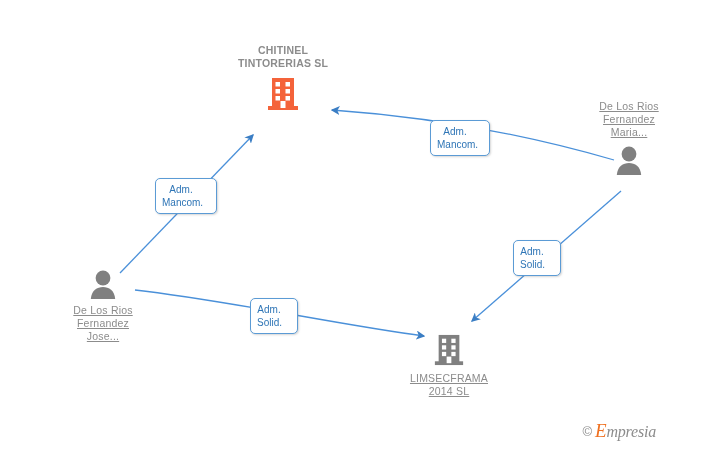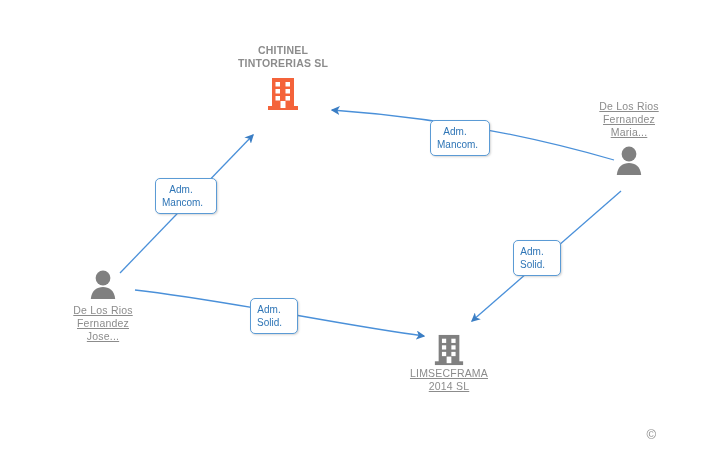--- a/index.html
+++ b/index.html
@@ -153,33 +153,34 @@
       <rect x="6" y="2" width="22" height="30" fill="#808080"></rect>
       <rect x="2" y="30" width="30" height="4" fill="#808080"></rect>
       <rect x="9.5" y="6" width="4.5" height="4.5" fill="#ffffff"></rect>
       <rect x="19.5" y="6" width="4.5" height="4.5" fill="#ffffff"></rect>
       <rect x="9.5" y="13" width="4.5" height="4.5" fill="#ffffff"></rect>
       <rect x="19.5" y="13" width="4.5" height="4.5" fill="#ffffff"></rect>
       <rect x="9.5" y="20" width="4.5" height="4.5" fill="#ffffff"></rect>
       <rect x="19.5" y="20" width="4.5" height="4.5" fill="#ffffff"></rect>
       <rect x="14.5" y="25" width="5" height="7" fill="#ffffff"></rect>
     </svg>
-    <div class="node-label plain" style="">LIMSECFRAMA
+    <div class="node-label plain" style="margin-top:5px;">LIMSECFRAMA
 2014  SL</div>
   </div>
 
   <div class="chip" style="left:430px; top:120px; width:60px;">Adm.
 Mancom.</div>
 
   <div class="chip" style="left:155px; top:178px; width:62px;">Adm.
 Mancom.</div>
 
   <div class="chip" style="left:513px; top:240px; width:48px;">Adm.
 Solid.</div>
 
   <div class="chip" style="left:250px; top:298px; width:48px;">Adm.
 Solid.</div>
 
   <div id="watermark">
     <span class="copy">©</span>
+    <span class="brand"><span class="cap">E</span><span>mpresia</span></span>
   </div>
 
 </div>
 
 </body></html>

